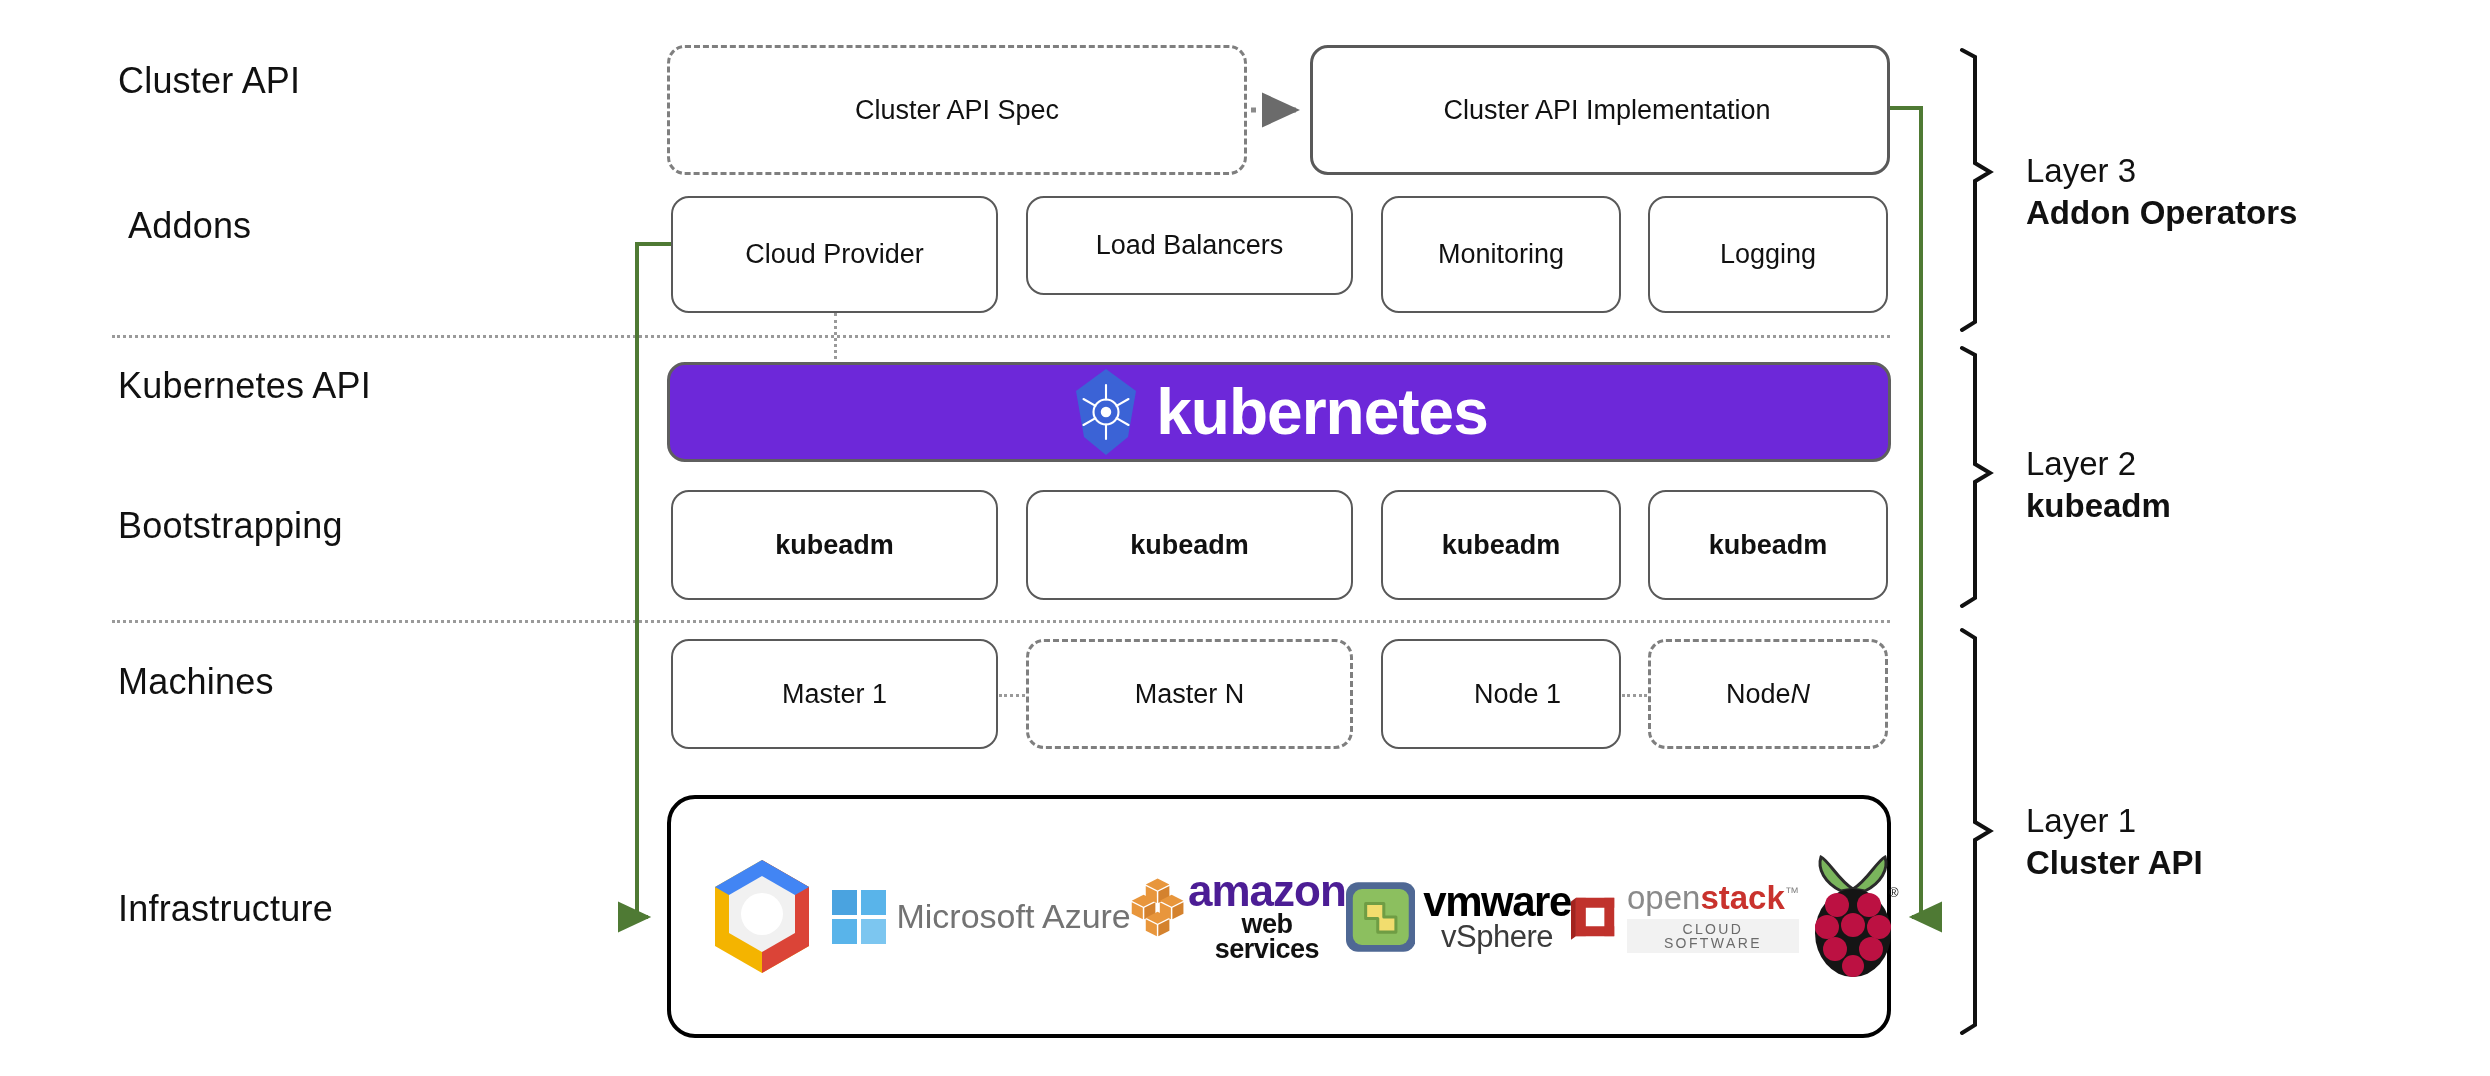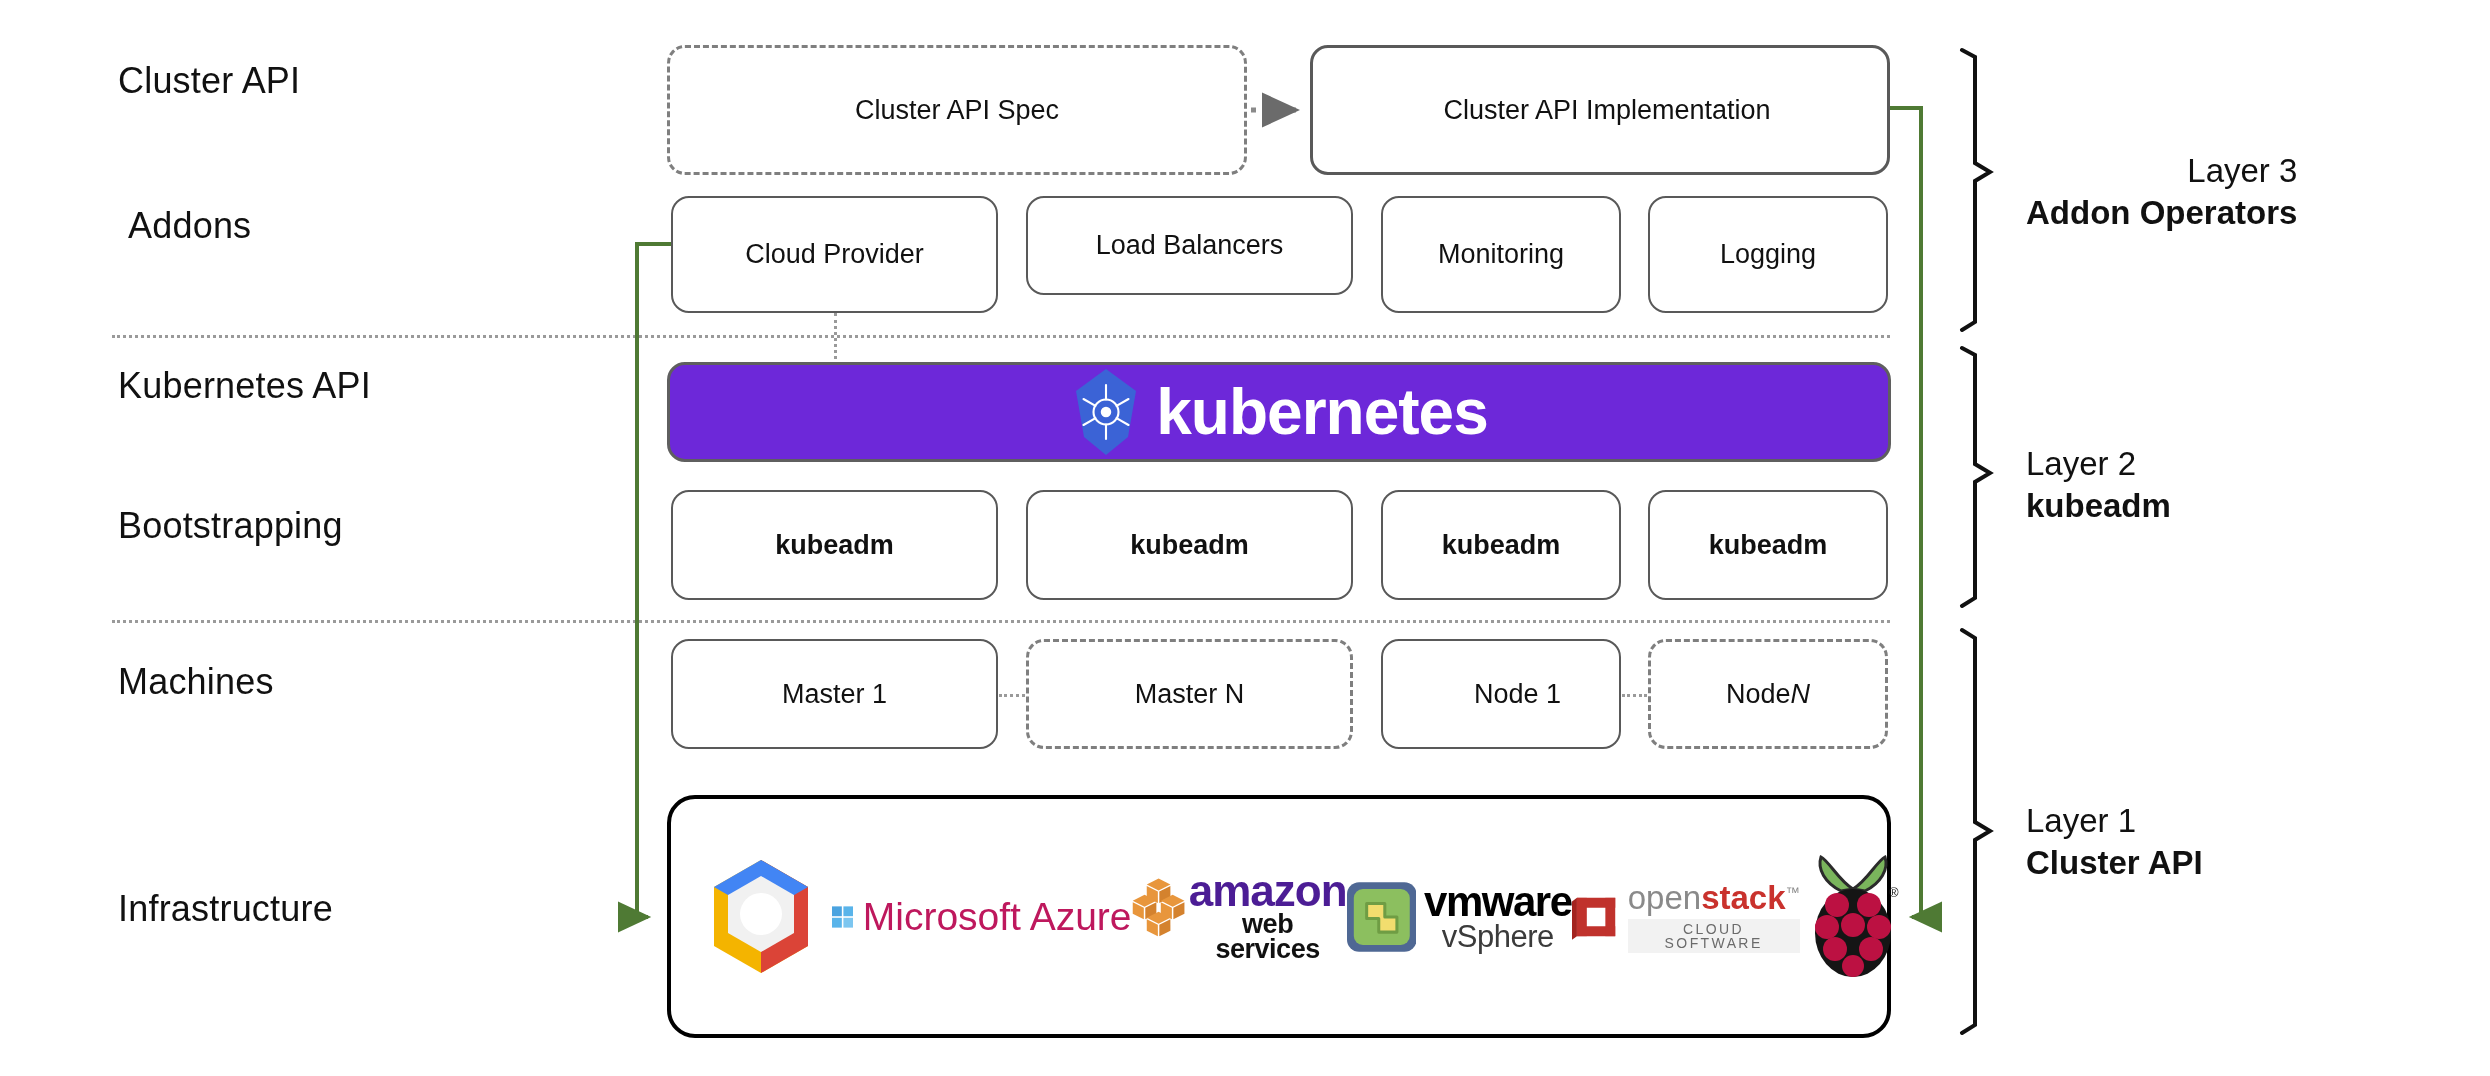--- a/index.html
+++ b/index.html
@@ -41,21 +41,21 @@
   .layer-txt{position:absolute;font-size:33px;color:#111;line-height:1.28;white-space:nowrap;}
   .layer-txt b{font-weight:bold;display:block;}
 
   
   svg.overlay{position:absolute;left:0;top:0;width:2490px;height:1076px;
               pointer-events:none;}
 
   
   .logos{position:absolute;display:flex;align-items:center;}
   .logo{display:flex;align-items:center;justify-content:center;}
-  .ms-txt{font-size:39px;color:#be185d;margin-left:10px;white-space:nowrap;}
+  .ms-txt{font-size:34px;color:#737373;margin-left:10px;white-space:nowrap;}
   .aws-txt{display:flex;flex-direction:column;line-height:.92;margin-left:4px;}
   .aws-a{font-size:44px;font-weight:bold;color:#4c1d95;letter-spacing:-1px;}
   .aws-w{font-size:27px;font-weight:bold;color:#111;letter-spacing:-.5px;}
   .vm-txt{display:flex;flex-direction:column;line-height:.95;margin-left:8px;}
   .vm-1{font-size:42px;font-weight:bold;color:#000;letter-spacing:-1.5px;}
   .vm-2{font-size:31px;color:#3b3b3b;letter-spacing:-.5px;}
   .os-txt{display:flex;flex-direction:column;margin-left:8px;line-height:1;}
   .os-1{font-size:33px;white-space:nowrap;}
   .os-1 .g{color:#8a8a8a;}
   .os-1 .r{color:#c9322d;font-weight:bold;}
@@ -283,21 +283,21 @@
 
     <g fill="none" stroke="#111" stroke-width="4" stroke-linecap="round">
       <path d="M1962,348 L1975,355 L1975,464 L1990,473 L1975,482 L1975,598 L1962,606"></path>
     </g>
 
     <g fill="none" stroke="#111" stroke-width="4" stroke-linecap="round">
       <path d="M1962,630 L1975,638 L1975,822 L1990,831 L1975,840 L1975,1025 L1962,1033"></path>
     </g>
   </svg>
 
-  <div class="layer-txt" style="left:2026px;top:150px;text-align:right;">
+  <div class="layer-txt" style="left:2026px;top:150px;">
     <span>Layer 3</span>
     <b>Addon Operators</b>
   </div>
 
   <div class="layer-txt" style="left:2026px;top:443px;">
     <span>Layer 2</span>
     <b>kubeadm</b>
   </div>
 
   <div class="layer-txt" style="left:2026px;top:800px;">

